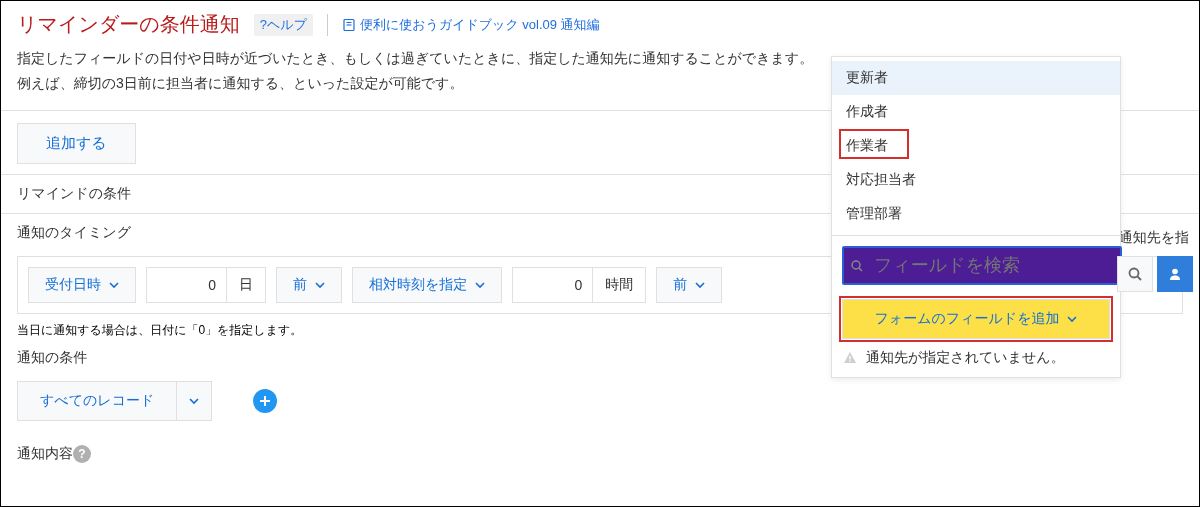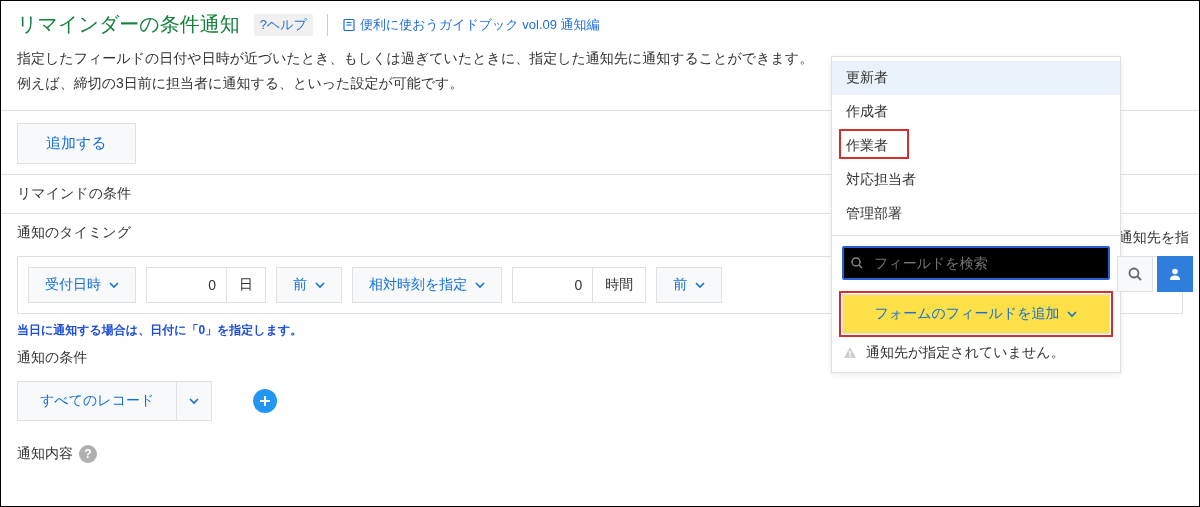--- a/index.html
+++ b/index.html
@@ -16,21 +16,21 @@
   }
   .page-header {
     display: flex;
     align-items: center;
     padding: 10px 16px 8px 16px;
     gap: 14px;
   }
   .page-title {
     font-size: 20px;
     font-weight: 400;
-    color: #15803d;
+    color: #b91c1c;
   }
   .help-link {
     color: #1E6DDE;
     font-size: 13px;
     background: #F0F0F0;
     padding: 2px 6px;
     border-radius: 2px;
     text-align: center;
   }
   .vert-sep {
@@ -123,36 +123,34 @@
   .joined .unit {
     border: 1px solid #E0E0E0;
     background: #fff;
     color: #333;
     padding: 8px 12px;
     font-size: 14px;
     display: flex; align-items: center;
   }
   .hint {
     font-size: 12px;
-    color: #1d4ed8;
+    color: #000000;
     padding: 8px 16px 10px 16px;
-    font-weight: bold;
   }
   .plus-circle {
     width: 24px; height: 24px;
     border-radius: 50%;
     background: #2196F3;
     color: #fff;
     display: flex; align-items: center; justify-content: center;
     font-size: 16px;
     cursor: pointer;
   }
   .content-label-row {
     display: flex;
-    gap: 6px;
     padding: 10px 16px 4px 16px;
   }
   .help-circle {
     width: 18px; height: 18px;
     border-radius: 50%;
     background: #B0B0B0;
     color: #fff;
     display: flex; align-items: center; justify-content: center;
     font-size: 12px;
     font-weight: bold;
@@ -197,23 +195,23 @@
   .search-input-wrap {
     display:flex; align-items:center;
     flex: 1;
     position: relative;
   }
   .search-input {
     flex:1;
     border: 2px solid #2A60D6;
     border-radius: 2px;
     padding: 7px 14px 7px 30px;
-    font-size: 14px;
+    font-size: 18px;
     color: #888;
-    background: #000000;
+    background: #4c1d95;
   }
   .search-input-wrap .mag-inside {
     position: absolute;
     left: 8px;
     top: 50%;
     transform: translateY(-50%);
     color: #888;
   }
   .side-icon-btn {
     width: 36px; height: 36px;

